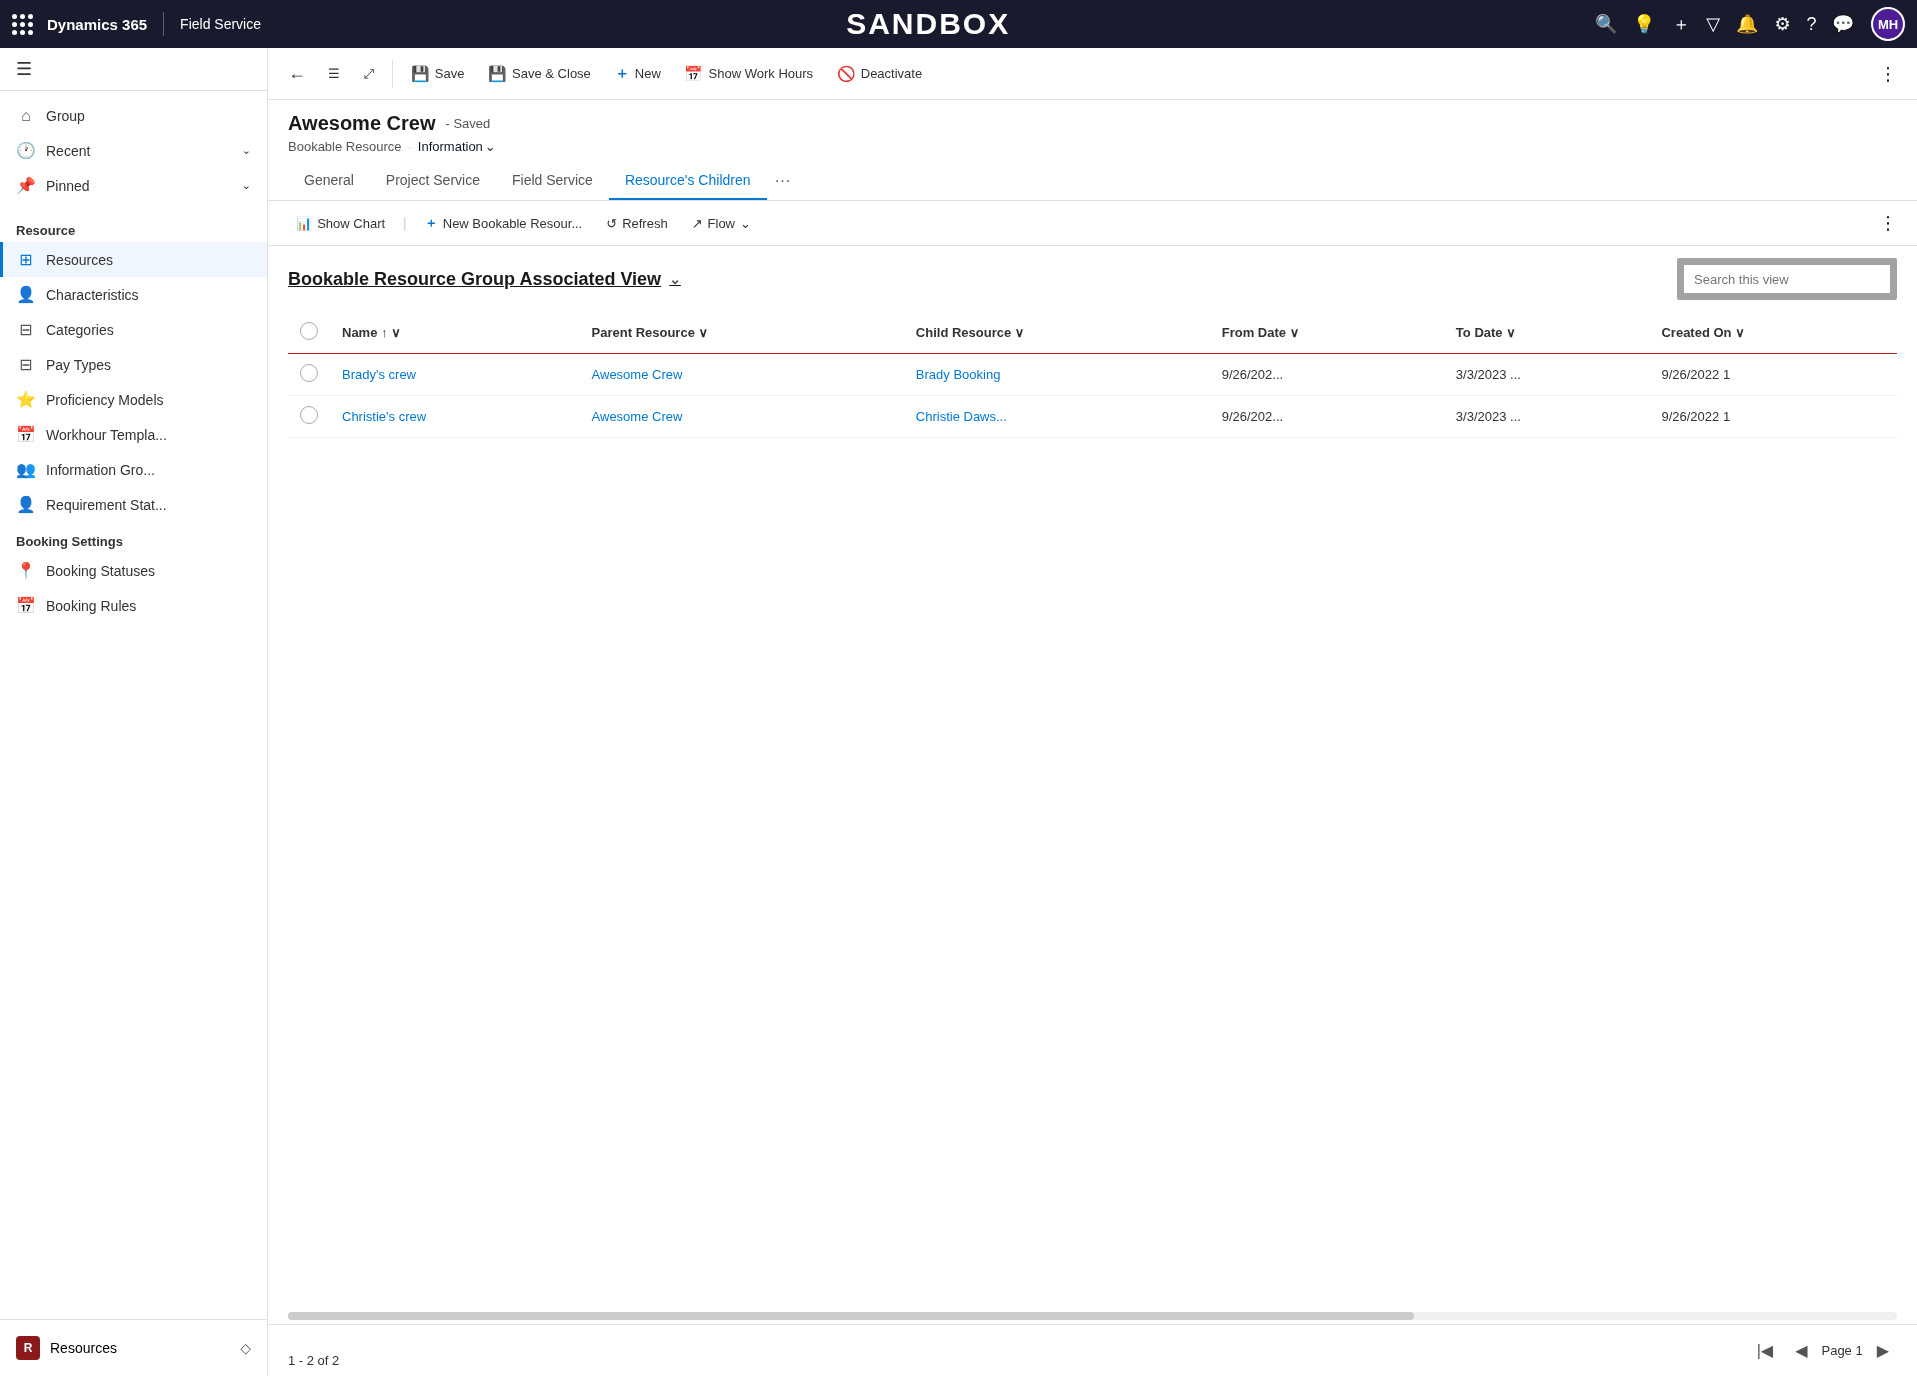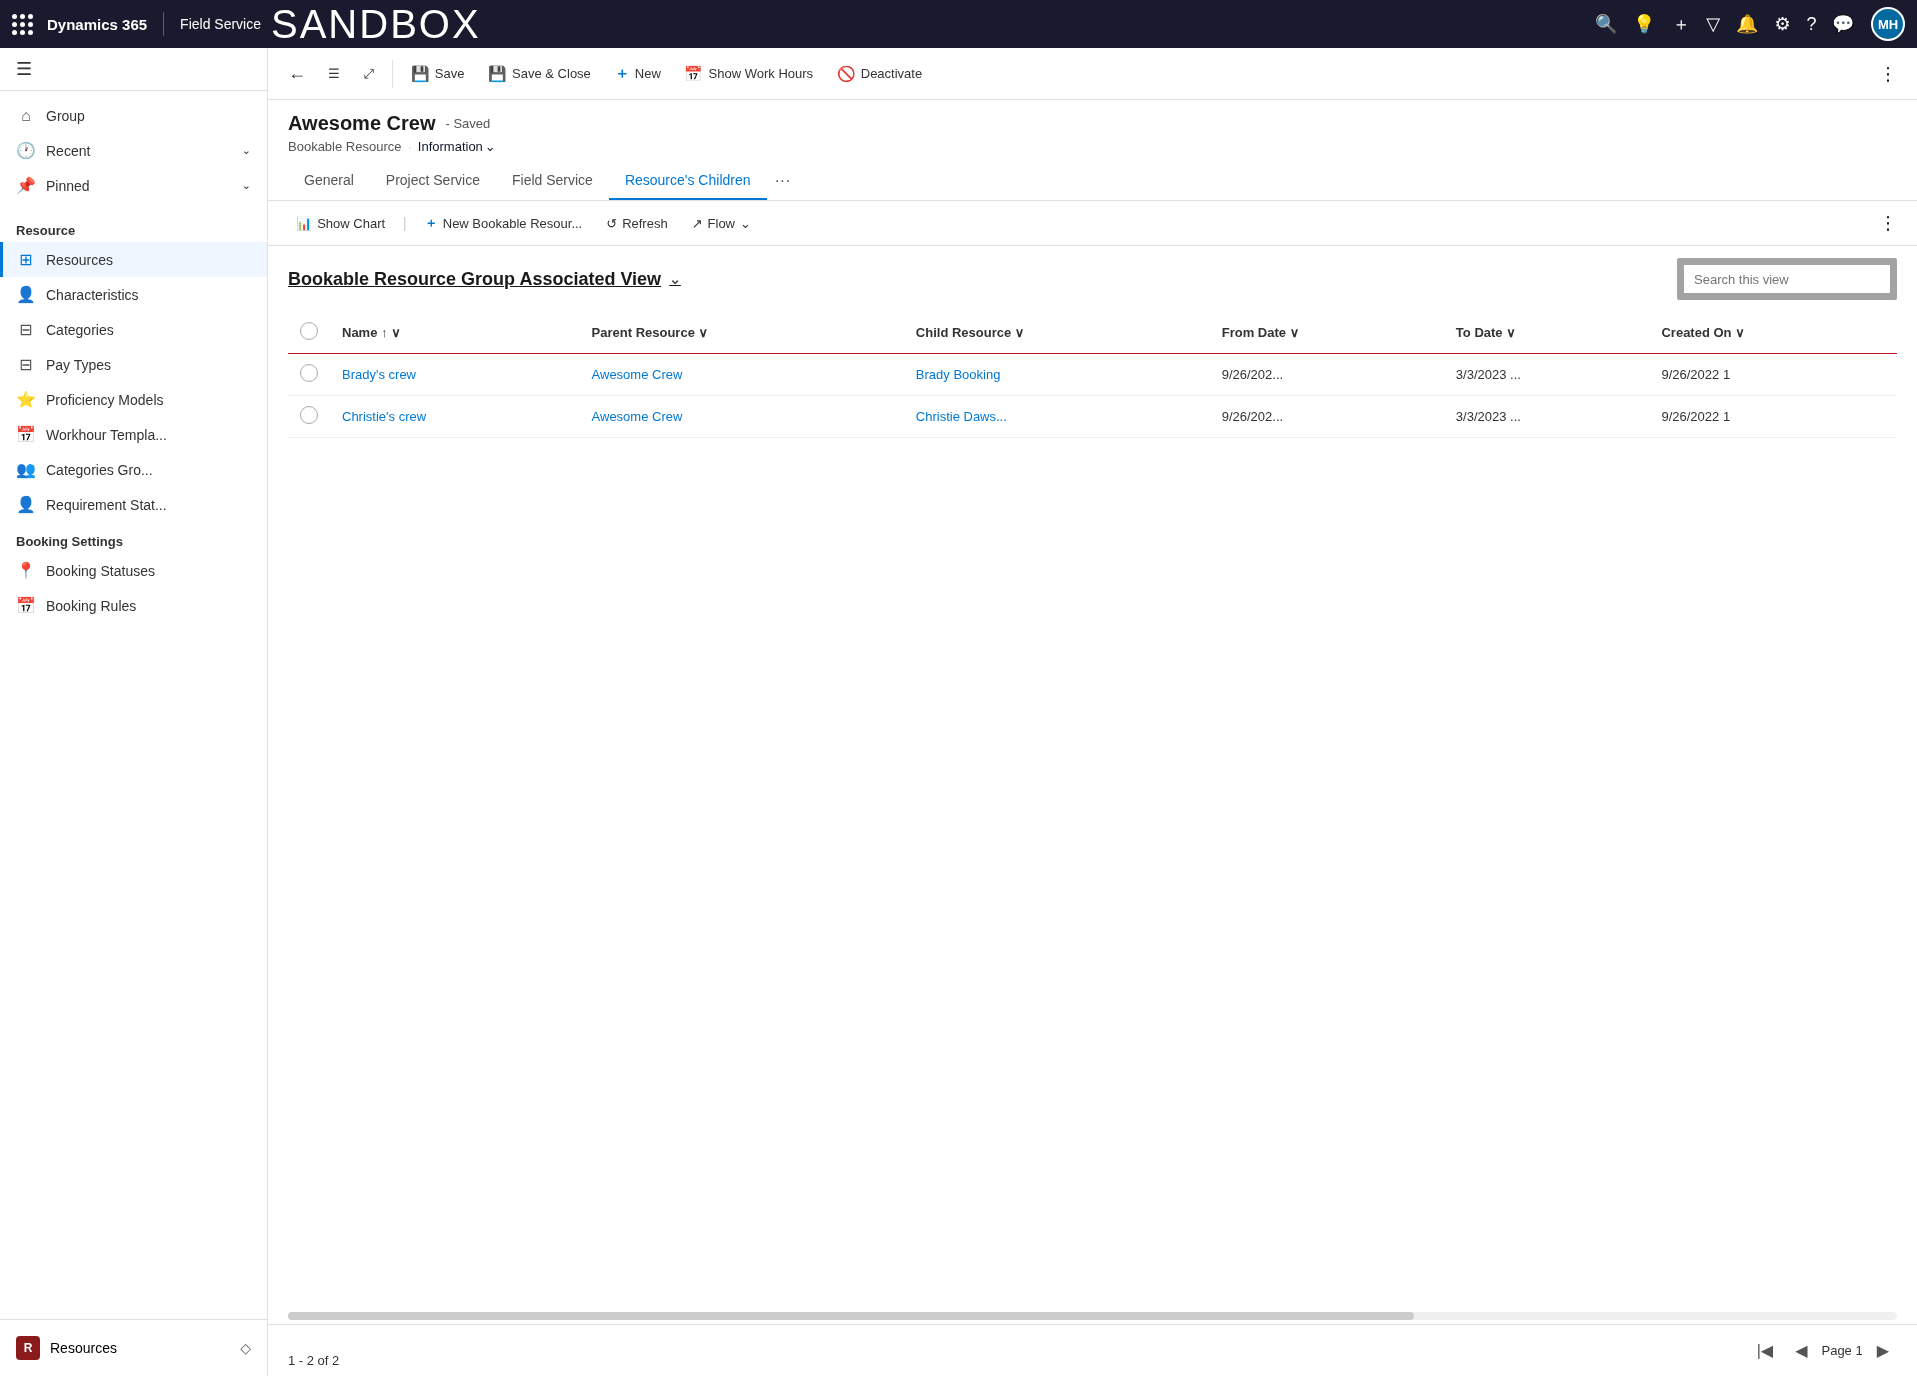--- a/index.html
+++ b/index.html
@@ -11,24 +11,24 @@
       align-items: center;
       background: #1a1a2e;
       color: #fff;
       height: 48px;
       padding: 0 12px;
       gap: 10px;
     }
     .top-nav .app-title { font-weight: 700; font-size: 15px; white-space: nowrap; }
     .top-nav .divider { width: 1px; height: 24px; background: rgba(255,255,255,0.3); margin: 0 6px; }
     .top-nav .module-name { font-size: 14px; white-space: nowrap; }
-    .top-nav .sandbox-title { flex: 1; text-align: left; font-size: 40px; font-weight: 400; letter-spacing: 2px; color: #fff; }
+    .top-nav .sandbox-title { flex: 1; text-align: center; font-size: 30px; font-weight: 700; letter-spacing: 2px; color: #fff; }
     .top-nav .nav-icons { display: flex; align-items: center; gap: 16px; }
     .top-nav .nav-icon { color: #fff; font-size: 18px; cursor: pointer; }
-    .top-nav .avatar { width: 34px; height: 34px; border-radius: 50%; background: #0369a1; display: flex; align-items: center; justify-content: center; font-weight: 700; font-size: 13px; border: 2px solid #fff; cursor: pointer; }
+    .top-nav .avatar { width: 34px; height: 34px; border-radius: 50%; background: #4c1d95; display: flex; align-items: center; justify-content: center; font-weight: 700; font-size: 13px; border: 2px solid #fff; cursor: pointer; }
     .dots-grid { display: grid; grid-template-columns: repeat(3,5px); gap: 3px; margin-right: 4px; }
     .dots-grid span { width: 5px; height: 5px; background: #fff; border-radius: 50%; display: block; }
 
     
     .main-layout { display: flex; height: calc(100vh - 48px); }
 
     
     .sidebar { width: 268px; border-right: 1px solid #e0e0e0; display: flex; flex-direction: column; overflow-y: auto; background: #fff; flex-shrink: 0; }
     .sidebar-top { padding: 10px 16px; border-bottom: 1px solid #e0e0e0; }
     .hamburger { font-size: 18px; cursor: pointer; color: #333; }
@@ -183,21 +183,21 @@
     <div class="sidebar-item">
       <span class="icon">⭐</span>
       <span>Proficiency Models</span>
     </div>
     <div class="sidebar-item">
       <span class="icon">📅</span>
       <span>Workhour Templa...</span>
     </div>
     <div class="sidebar-item">
       <span class="icon">👥</span>
-      <span>Categories Gro...</span>
+      <span>Information Gro...</span>
     </div>
     <div class="sidebar-item">
       <span class="icon">👤</span>
       <span>Requirement Stat...</span>
     </div>
 
     <div class="sidebar-section-title">Booking Settings</div>
     <div class="sidebar-item">
       <span class="icon">📍</span>
       <span>Booking Statuses</span>

